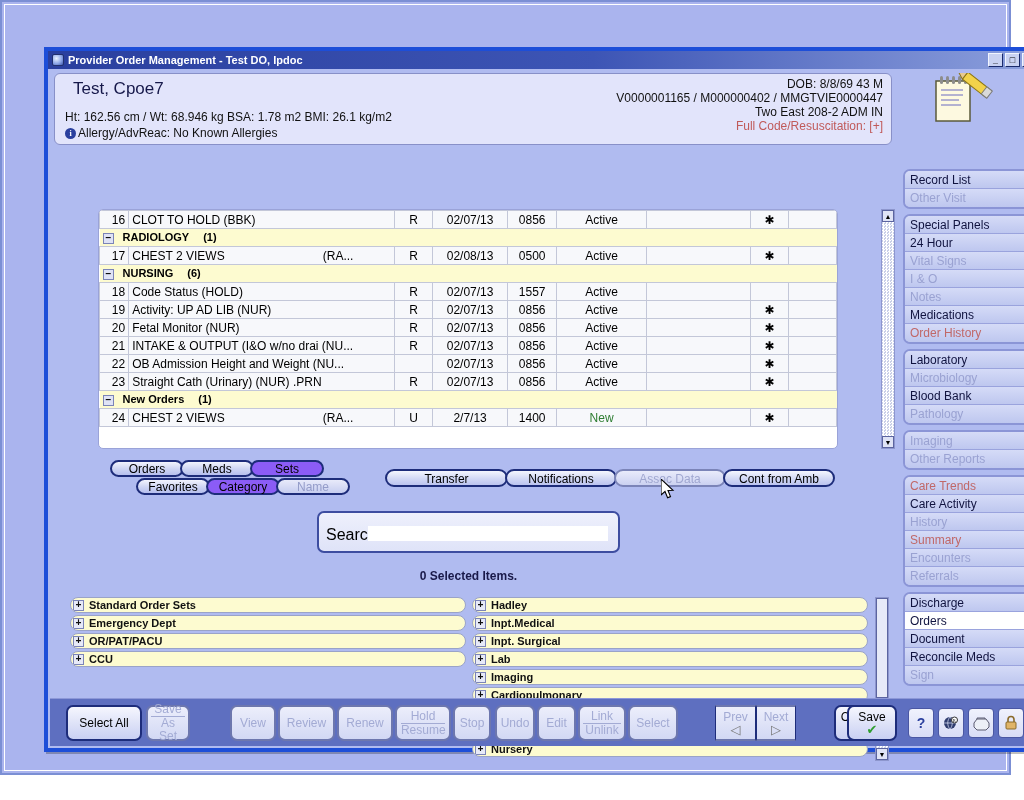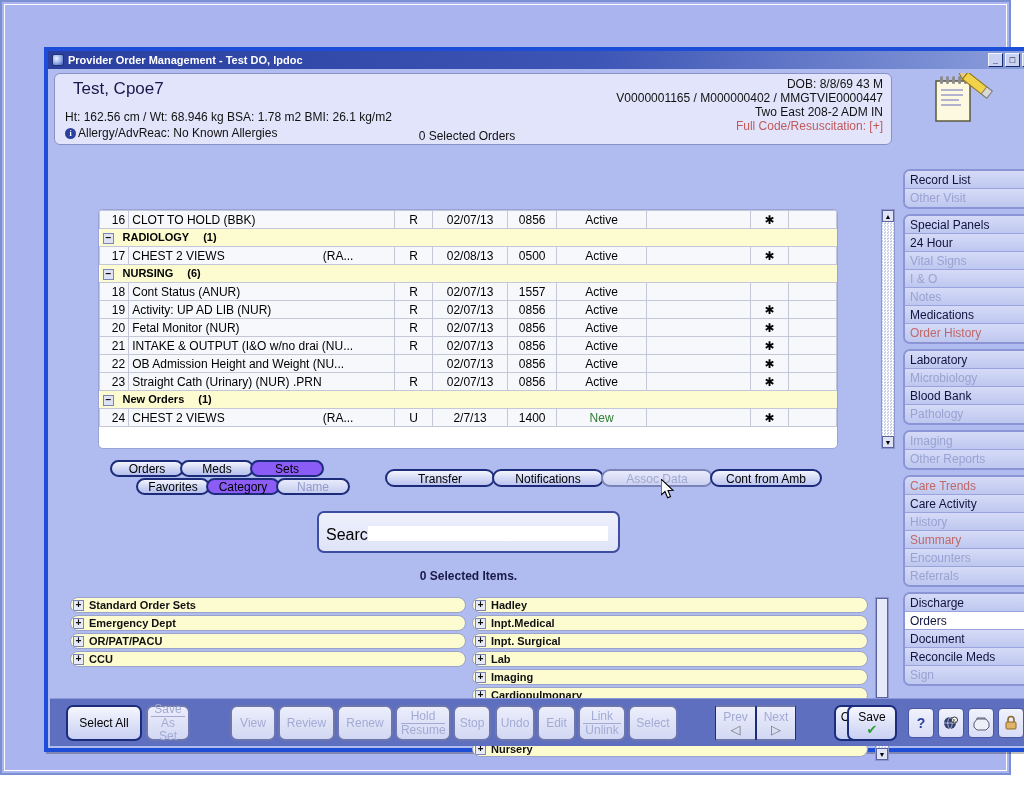--- a/index.html
+++ b/index.html
@@ -286,21 +286,20 @@
         <span class="info-dot">i</span>
         <span>Allergy/AdvReac: No Known Allergies</span>
       </div>
       <div id="pat-right">
         <div>DOB: 8/8/69 43 M</div>
         <div>V0000001165 / M000000402 / MMGTVIE0000447</div>
         <div>Two East 208-2  ADM IN</div>
         <div id="pat-code">Full Code/Resuscitation: [+]</div>
       </div>
     </div>
-    <div id="sel-orders">0 Selected Orders</div>
 
     <div id="orders-panel">
       <table class="orders">
           <tbody id="orders-body">
             <tr>
               <td class="c-num">16</td>
               <td class="c-desc"><span>CLOT TO HOLD (BBK)</span><span style="float:right;padding-right:38px"></span></td>
               <td class="c-pri">R</td>
               <td class="c-date">02/07/13</td>
               <td class="c-time">0856</td>
@@ -321,21 +320,21 @@
               <td class="c-status">Active</td>
               <td class="c-blank1"></td>
               <td class="c-star">✱</td>
               <td class="c-blank2"></td>
             </tr>
             <tr class="grouprow">
               <td colspan="9"><span class="expander">−</span><span class="grp-label">NURSING</span><span style="margin-left:14px">(6)</span></td>
             </tr>
             <tr>
               <td class="c-num">18</td>
-              <td class="c-desc"><span>Cont Status (ANUR)</span><span style="float:right;padding-right:38px"></span></td>
+              <td class="c-desc"><span>Code Status (HOLD)</span><span style="float:right;padding-right:38px"></span></td>
               <td class="c-pri">R</td>
               <td class="c-date">02/07/13</td>
               <td class="c-time">1557</td>
               <td class="c-status">Active</td>
               <td class="c-blank1"></td>
               <td class="c-star"></td>
               <td class="c-blank2"></td>
             </tr>
             <tr>
               <td class="c-num">19</td>
@@ -412,21 +411,21 @@
 
     <div id="orders-vscroll">
       <div class="sb-arrow">▲</div>
       <div class="sb-track" style="position:absolute;top:12px;bottom:12px;left:0;width:12px;"></div>
       <div class="sb-arrow" style="position:absolute;bottom:0;left:0;">▼</div>
     </div>
 
     <div class="pillrow" id="tabs-primary" style="left:62px;top:409px;"><span class="pill" style="width: 74px;">Orders</span><span class="pill" style="width: 74px;">Meds</span><span class="pill sel" style="width: 74px;">Sets</span></div>
     <div class="pillrow" id="tabs-secondary" style="left:88px;top:427px;"><span class="pill" style="width: 74px;">Favorites</span><span class="pill sel" style="width: 74px;">Category</span><span class="pill dis" style="width: 74px;">Name</span></div>
 
-    <div class="pillrow" id="action-buttons" style="left:337px;top:418px;"><span class="btn-wide" style="width: 110px;">Transfer</span><span class="btn-wide" style="width: 112px;">Notifications</span><span class="btn-wide dis" style="width: 112px;">Assoc Data</span><span class="btn-wide" style="width: 112px;">Cont from Amb</span></div>
+    <div class="pillrow" id="action-buttons" style="left:337px;top:418px;"><span class="btn-wide" style="width: 123px;">Transfer</span><span class="btn-wide" style="width: 112px;">Notifications</span><span class="btn-wide dis" style="width: 112px;">Assoc Data</span><span class="btn-wide" style="width: 112px;">Cont from Amb</span></div>
 
     <div style="position:absolute;left:613px;top:428px;">
       <svg width="16" height="22" viewBox="0 0 16 22">
         <polygon points="0,0 0,16 4,12.5 6.6,18.8 9.5,17.6 7,11.5 12,11.3" fill="#ffffff" stroke="#000" stroke-width="1.1"></polygon>
       </svg>
     </div>
 
     <div id="search-box">
       <span id="search-label">Search</span>
       <input id="search-input" type="text" placeholder="" style="">

